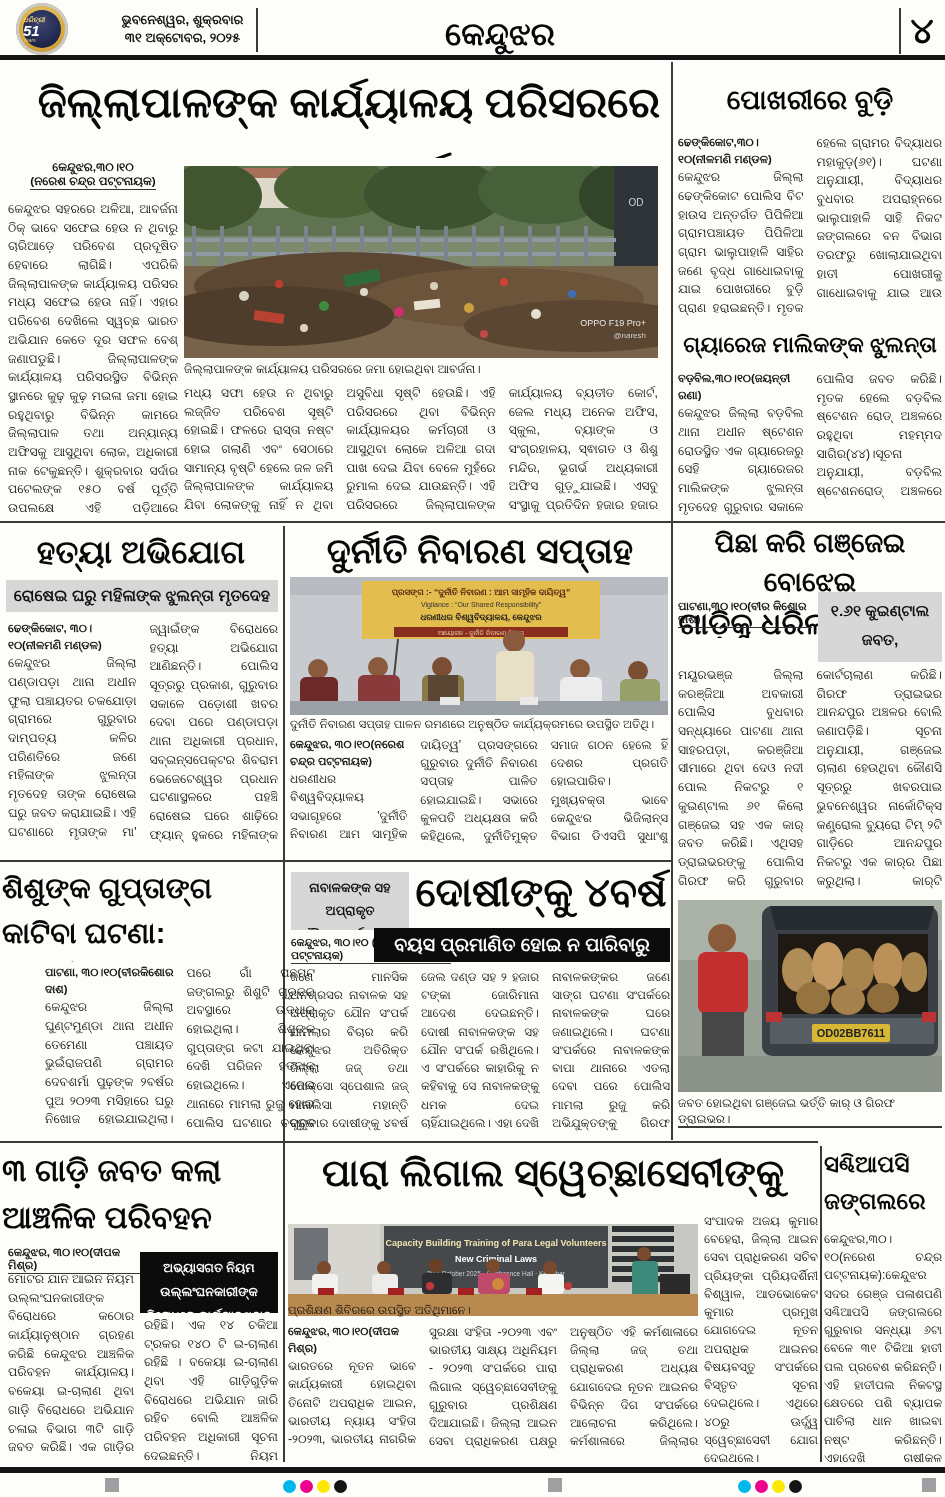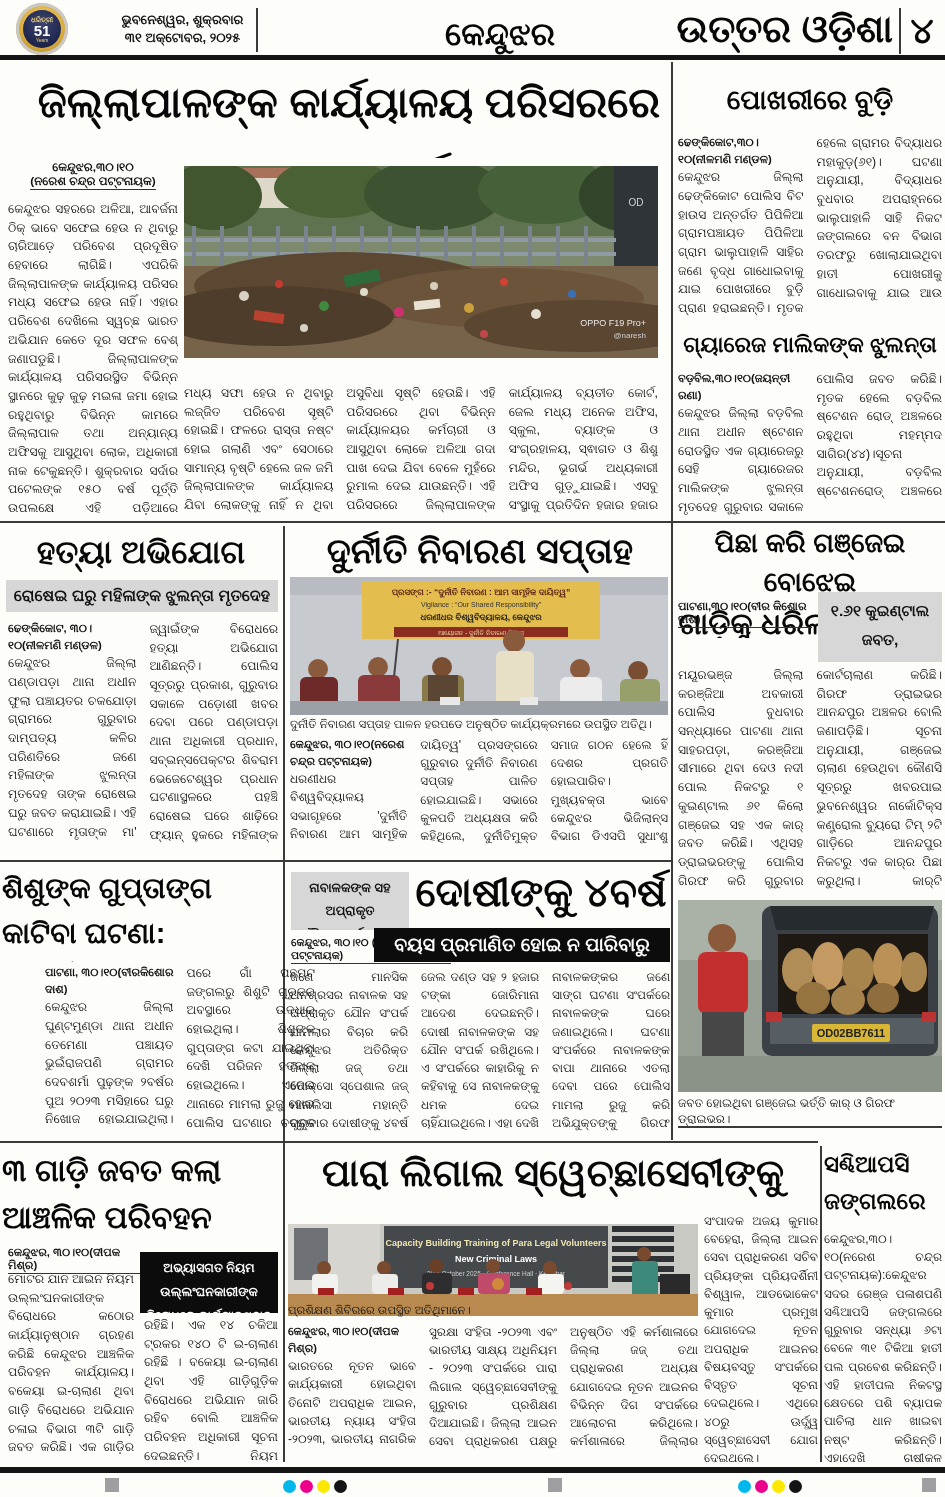--- a/index.html
+++ b/index.html
@@ -16,21 +16,21 @@
   .black-box{background:#0c0c0c;color:#fff;font-weight:800;text-align:center;overflow:hidden;}
   .vrule{background:#3a3a3a;width:1.5px;}
   .hrule{background:#3a3a3a;height:1.5px;}
   .caption{font-size:12px;line-height:1.3;text-align:left;overflow:hidden;}
   .thick-bar{background:#141414;}
   
   .logo-outer{width:52px;height:52px;border-radius:50%;
       background:radial-gradient(circle at 50% 40%, #f3dd8e 0%, #d9ab3c 55%, #9c7a20 100%);
       display:flex;align-items:center;justify-content:center;box-shadow:0 0 0 3px #c9c9c9 inset;}
   .logo-inner{width:38px;height:38px;border-radius:50%;background:radial-gradient(circle at 50% 35%, #3c4470 0%, #232a52 60%, #141936 100%);
-      color:#fff;display:flex;flex-direction:column;align-items:center;justify-content:center;line-height:1;}
+      color:#fff;display:flex;flex-direction:column;justify-content:center;line-height:1;font-style:italic;}
   .logo-inner .nm{font-size:7px;color:#f0d27a;font-weight:700;}
   .logo-inner .yr{font-size:15px;font-weight:800;}
   .logo-inner .ys{font-size:5px;color:#f0d27a;}
   .masth-date{font-weight:800;font-size:13px;text-align:center;line-height:1.35;}
   .reg-sq{width:14px;height:14px;background:#9f9fa1;}
   .dot{width:13px;height:13px;border-radius:50%;display:inline-block;margin-right:4px;}
   svg text{font-family:"Liberation Sans","DejaVu Sans",sans-serif;}
 </style>
 </head>
 <body>
@@ -51,21 +51,20 @@
 
   <div class="abs masth-date" style="left:110px;top:11px;width:145px;">
     <div>ଭୁବନେଶ୍ୱର, ଶୁକ୍ରବାର</div>
     <div>୩୧ ଅକ୍ଟୋବର, ୨୦୨୫</div>
   </div>
 
   <div class="abs vrule" style="left:256px;top:8px;height:44px;"></div>
 
   <div class="abs hl" style="left:370px;top:14px;width:260px;font-size:32px;">କେନ୍ଦୁଝର</div>
 
-  <div class="abs hl" style="left:655px;top:5px;width:238px;font-size:38px;text-align:right;">ଉତ୍ତର ଓଡ଼ିଶା</div>
 
   <div class="abs vrule" style="left:899px;top:8px;height:46px;"></div>
 
   <div class="abs hl" style="left:901px;top:8px;width:42px;font-size:36px;">୪</div>
 
   <div class="abs thick-bar" style="left:0;top:55px;width:945px;height:5px;"></div>
 
   <div class="abs hl" style="left:2px;top:66px;width:694px;font-size:42px;line-height:1.75;height:92px;">ଜିଲ୍ଲାପାଳଙ୍କ କାର୍ଯ୍ୟାଳୟ ପରିସରରେ କୁଢ଼କୁଢ଼ ଆବର୍ଜନା</div>
 
   <div class="abs" style="left:8px;top:160px;width:170px;height:358px;overflow:hidden;">
@@ -130,20 +129,21 @@
           <circle cx="300" cy="168" r="4" fill="#bf4848"></circle>
         <rect x="160" y="106" width="36" height="12" fill="#2f6b3a" transform="rotate(-12 178 112)"></rect>
         <rect x="70" y="146" width="30" height="10" fill="#b8422f" transform="rotate(8 85 151)"></rect>
         <rect x="230" y="134" width="26" height="9" fill="#e8e2d2" transform="rotate(-6 243 138)"></rect>
       </g>
       <text x="462" y="160" font-size="9" fill="#e8e8e8" text-anchor="end">OPPO F19 Pro+</text>
       <text x="462" y="172" font-size="8" fill="#cfcfcf" text-anchor="end">@naresh</text>
     </svg>
   </div>
 
+  <div class="abs caption" style="left:184px;top:362px;width:474px;">ଜିଲ୍ଲାପାଳଙ୍କ କାର୍ଯ୍ୟାଳୟ ପରିସରରେ ଜମା ହୋଇଥିବା ଆବର୍ଜନା।</div>
 
   <div class="abs body-text cols3" style="left:184px;top:384px;width:474px;height:132px;">ମଧ୍ୟ ସଫା ହେଉ ନ ଥିବାରୁ ଲଜ୍ଜିତ ପରିବେଶ ସୃଷ୍ଟି ହୋଇଛି। ଫଳରେ ରାସ୍ତା ନଷ୍ଟ ହୋଇ ଗଲାଣି ଏବଂ ସେଠାରେ ସାମାନ୍ୟ ବୃଷ୍ଟି ହେଲେ ଜଳ ଜମି ଜିଲ୍ଲାପାଳଙ୍କ କାର୍ଯ୍ୟାଳୟ ଯିବା ଲୋକଙ୍କୁ ନାହିଁ ନ ଥିବା ଅସୁବିଧା ସୃଷ୍ଟି ହେଉଛି। ଏହି ପରିସରରେ ଥିବା ବିଭିନ୍ନ କାର୍ଯ୍ୟାଳୟର କର୍ମଚାରୀ ଓ ଆସୁଥିବା ଲୋକେ ଅଳିଆ ଗଦା ପାଖ ଦେଇ ଯିବା ବେଳେ ମୁହଁରେ ରୁମାଲ ଦେଇ ଯାଉଛନ୍ତି। ଏହି ପରିସରରେ ଜିଲ୍ଲାପାଳଙ୍କ କାର୍ଯ୍ୟାଳୟ ବ୍ୟତୀତ କୋର୍ଟ, ଜେଲ ମଧ୍ୟ ଅନେକ ଅଫିସ, ସ୍କୁଲ, ବ୍ୟାଙ୍କ ଓ ସଂଗ୍ରହାଳୟ, ସ୍ଵାଗତ ଓ ଶିଶୁ ମନ୍ଦିର, ଭୂଗର୍ଭ ଅଧ୍ୟକାରୀ ଅଫିସ ଗୁଡ଼ୁଯାଇଛି। ଏସବୁ ସଂସ୍ଥାକୁ ପ୍ରତିଦିନ ହଜାର ହଜାର ଲୋକ ଆସନ୍ତି। ଦ୍ରୁତ ପଦକ୍ଷେପ ନିଆ ନ ଗଲେ ଏଠାରେ ଦୁର୍ଗନ୍ଧ ବ୍ୟାପିବା ସହ ରୋଗ ସଂକ୍ରମଣର ଆଶଙ୍କା ଦେଖା ଦେଇଛି ବୋଲି ଲୋକେ ଦାବି କରୁଛନ୍ତି।</div>
 
   <div class="abs vrule" style="left:671px;top:62px;height:1078px;"></div>
 
   <div class="abs hl" style="left:678px;top:78px;width:264px;font-size:27px;line-height:1.7;height:52px;">ପୋଖରୀରେ ବୁଡ଼ି ବୃଦ୍ଧଙ୍କ ମୃତ୍ୟୁ</div>
 
   <div class="abs" style="left:678px;top:134px;width:264px;height:186px;overflow:hidden;">
     <div class="body-text cols2" style="height:186px;">
       <span class="dateline" style="display:block;text-align:left;font-size:11.3px;">ଢେଙ୍କିକୋଟ,୩୦।୧୦(ନୀଳମଣି ମଣ୍ଡଳ)</span>
@@ -202,21 +202,21 @@
           <rect x="270" y="100" width="42" height="38" rx="6" fill="#ececec"></rect>
         <circle cx="348" cy="94" r="10" fill="#7a4e32"></circle>
           <rect x="330" y="102" width="40" height="36" rx="6" fill="#97a06b"></rect>
       </g>
       <rect y="124" width="378" height="14" fill="#9aa0a6"></rect>
       <rect x="150" y="120" width="20" height="8" fill="#e8e8e8"></rect>
         <rect x="230" y="120" width="18" height="8" fill="#e8e8e8"></rect>
     </svg>
   </div>
 
-  <div class="abs caption" style="left:290px;top:717px;width:378px;font-size:11.5px;">ଦୁର୍ନୀତି ନିବାରଣ ସପ୍ତାହ ପାଳନ ହରପଡେ ଅନୁଷ୍ଠିତ କାର୍ଯ୍ୟକ୍ରମରେ ଉପସ୍ଥିତ ଅତିଥି।</div>
+  <div class="abs caption" style="left:290px;top:717px;width:378px;font-size:11.5px;">ଦୁର୍ନୀତି ନିବାରଣ ସପ୍ତାହ ପାଳନ ରମଣରେ ଅନୁଷ୍ଠିତ କାର୍ଯ୍ୟକ୍ରମରେ ଉପସ୍ଥିତ ଅତିଥି।</div>
 
   <div class="abs" style="left:290px;top:736px;width:378px;height:122px;overflow:hidden;">
     <div class="body-text cols3" style="height:122px;font-size:12px;">
       <span class="dateline" style="display:block;text-align:left;font-size:11.2px;">କେନ୍ଦୁଝର, ୩୦।୧୦(ନରେଶ ଚନ୍ଦ୍ର ପଟ୍ଟନାୟକ)</span>
       <span>ଧରଣୀଧର ବିଶ୍ୱବିଦ୍ୟାଳୟ ସଭାଗୃହରେ 'ଦୁର୍ନୀତି ନିବାରଣ ଆମ ସାମୂହିକ ଦାୟିତ୍ୱ' ପ୍ରସଙ୍ଗରେ ଗୁରୁବାର ଦୁର୍ନୀତି ନିବାରଣ ସପ୍ତାହ ପାଳିତ ହୋଇଯାଇଛି। ସଭାରେ କୁଳପତି ଅଧ୍ୟକ୍ଷତା କରି କହିଥିଲେ, ଦୁର୍ନୀତିମୁକ୍ତ ସମାଜ ଗଠନ ହେଲେ ହିଁ ଦେଶର ପ୍ରଗତି ହୋଇପାରିବ। ମୁଖ୍ୟବକ୍ତା ଭାବେ କେନ୍ଦୁଝର ଭିଜିଲାନ୍ସ ବିଭାଗ ଡିଏସପି ସୁଧାଂଶୁ ଶେଖର ପୂଜାରୀ ଯୋଗଦେଇ ଭିଜିଲାନ୍ସ ବିଭାଗର କାର୍ଯ୍ୟ ସଂପର୍କରେ ସୂଚନା ଦେଇଥିଲେ। ଏହି ଅବସରରେ ଛାତ୍ରଛାତ୍ରୀଙ୍କ ମଧ୍ୟରେ ପ୍ରତିଯୋଗିତା ଅନୁଷ୍ଠିତ ହୋଇଯାଇଛି। କୃତି ପ୍ରତିଯୋଗୀମାନଙ୍କୁ ୧୧।୧୧।୨୦୨୫ରେ ଜିଲ୍ଲାସ୍ତରୀୟ ସଭାରେ ଭିଜିଲାନ୍ସ ବିଭାଗ ତରଫରୁ ପୁରସ୍କାର ପ୍ରଦାନ କରାଯିବ। ଶେଷରେ ମଳୀରଣା ଧନ୍ୟବାଦ ଅର୍ପଣ କରିଥିଲେ।</span>
     </div>
   </div>
 
   <div class="abs hrule" style="left:0;top:860px;width:671px;"></div>
 

